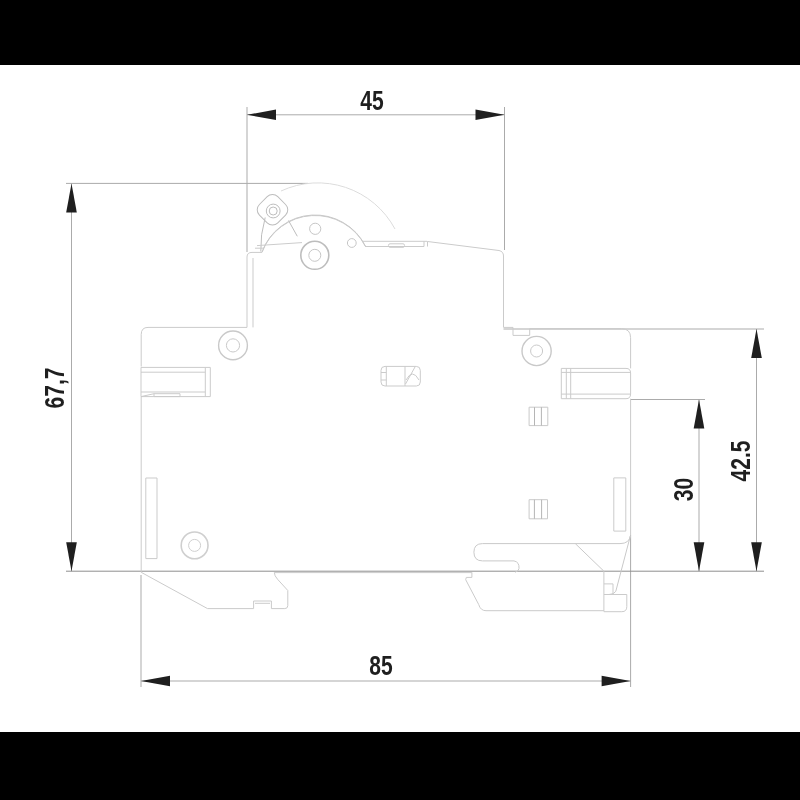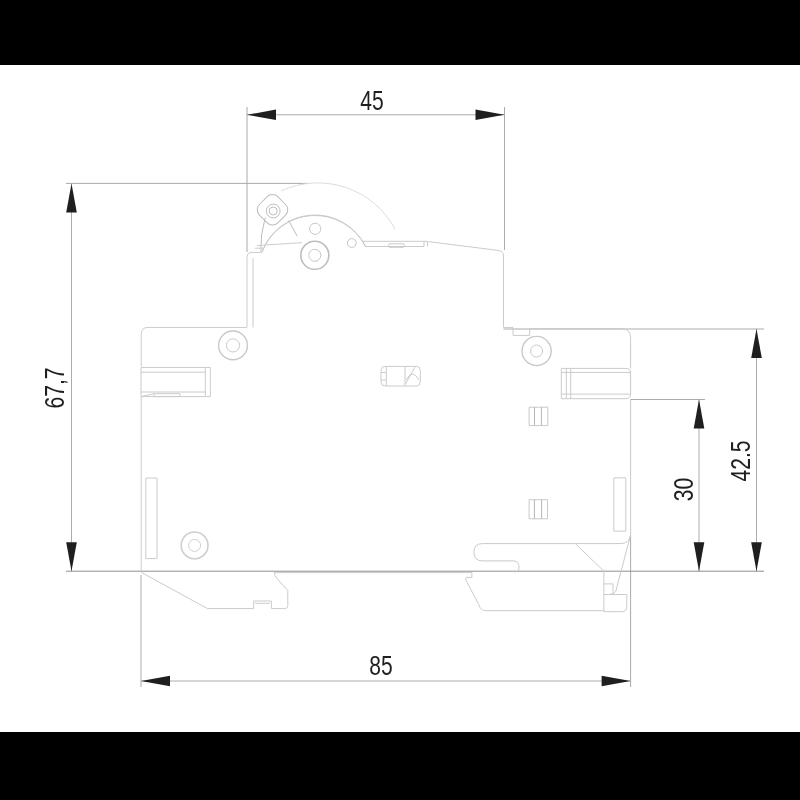--- a/index.html
+++ b/index.html
@@ -1,16 +1,16 @@
 <!DOCTYPE html>
 <html><head>
 <meta charset="utf-8">
 <style>
   html,body{margin:0;padding:0;background:#ffffff;width:800px;height:800px;overflow:hidden;}
-  .wrap{position:relative;width:800px;height:586px;font-family:"Liberation Sans",sans-serif;}
+  .wrap{position:relative;width:800px;height:586px;font-family:"Liberation Sans",sans-serif;font-weight:bold;}
   .band{position:absolute;left:0;width:800px;background:#000;}
   svg text{font-family:"Liberation Sans",sans-serif;fill:#1f1f1f;}
 </style>
 </head>
 <body>
 <div class="wrap">
 
 <div class="band" style="top:0;height:65px;"></div>
 
 <div class="band" style="top:732px;height:68px;"></div>

